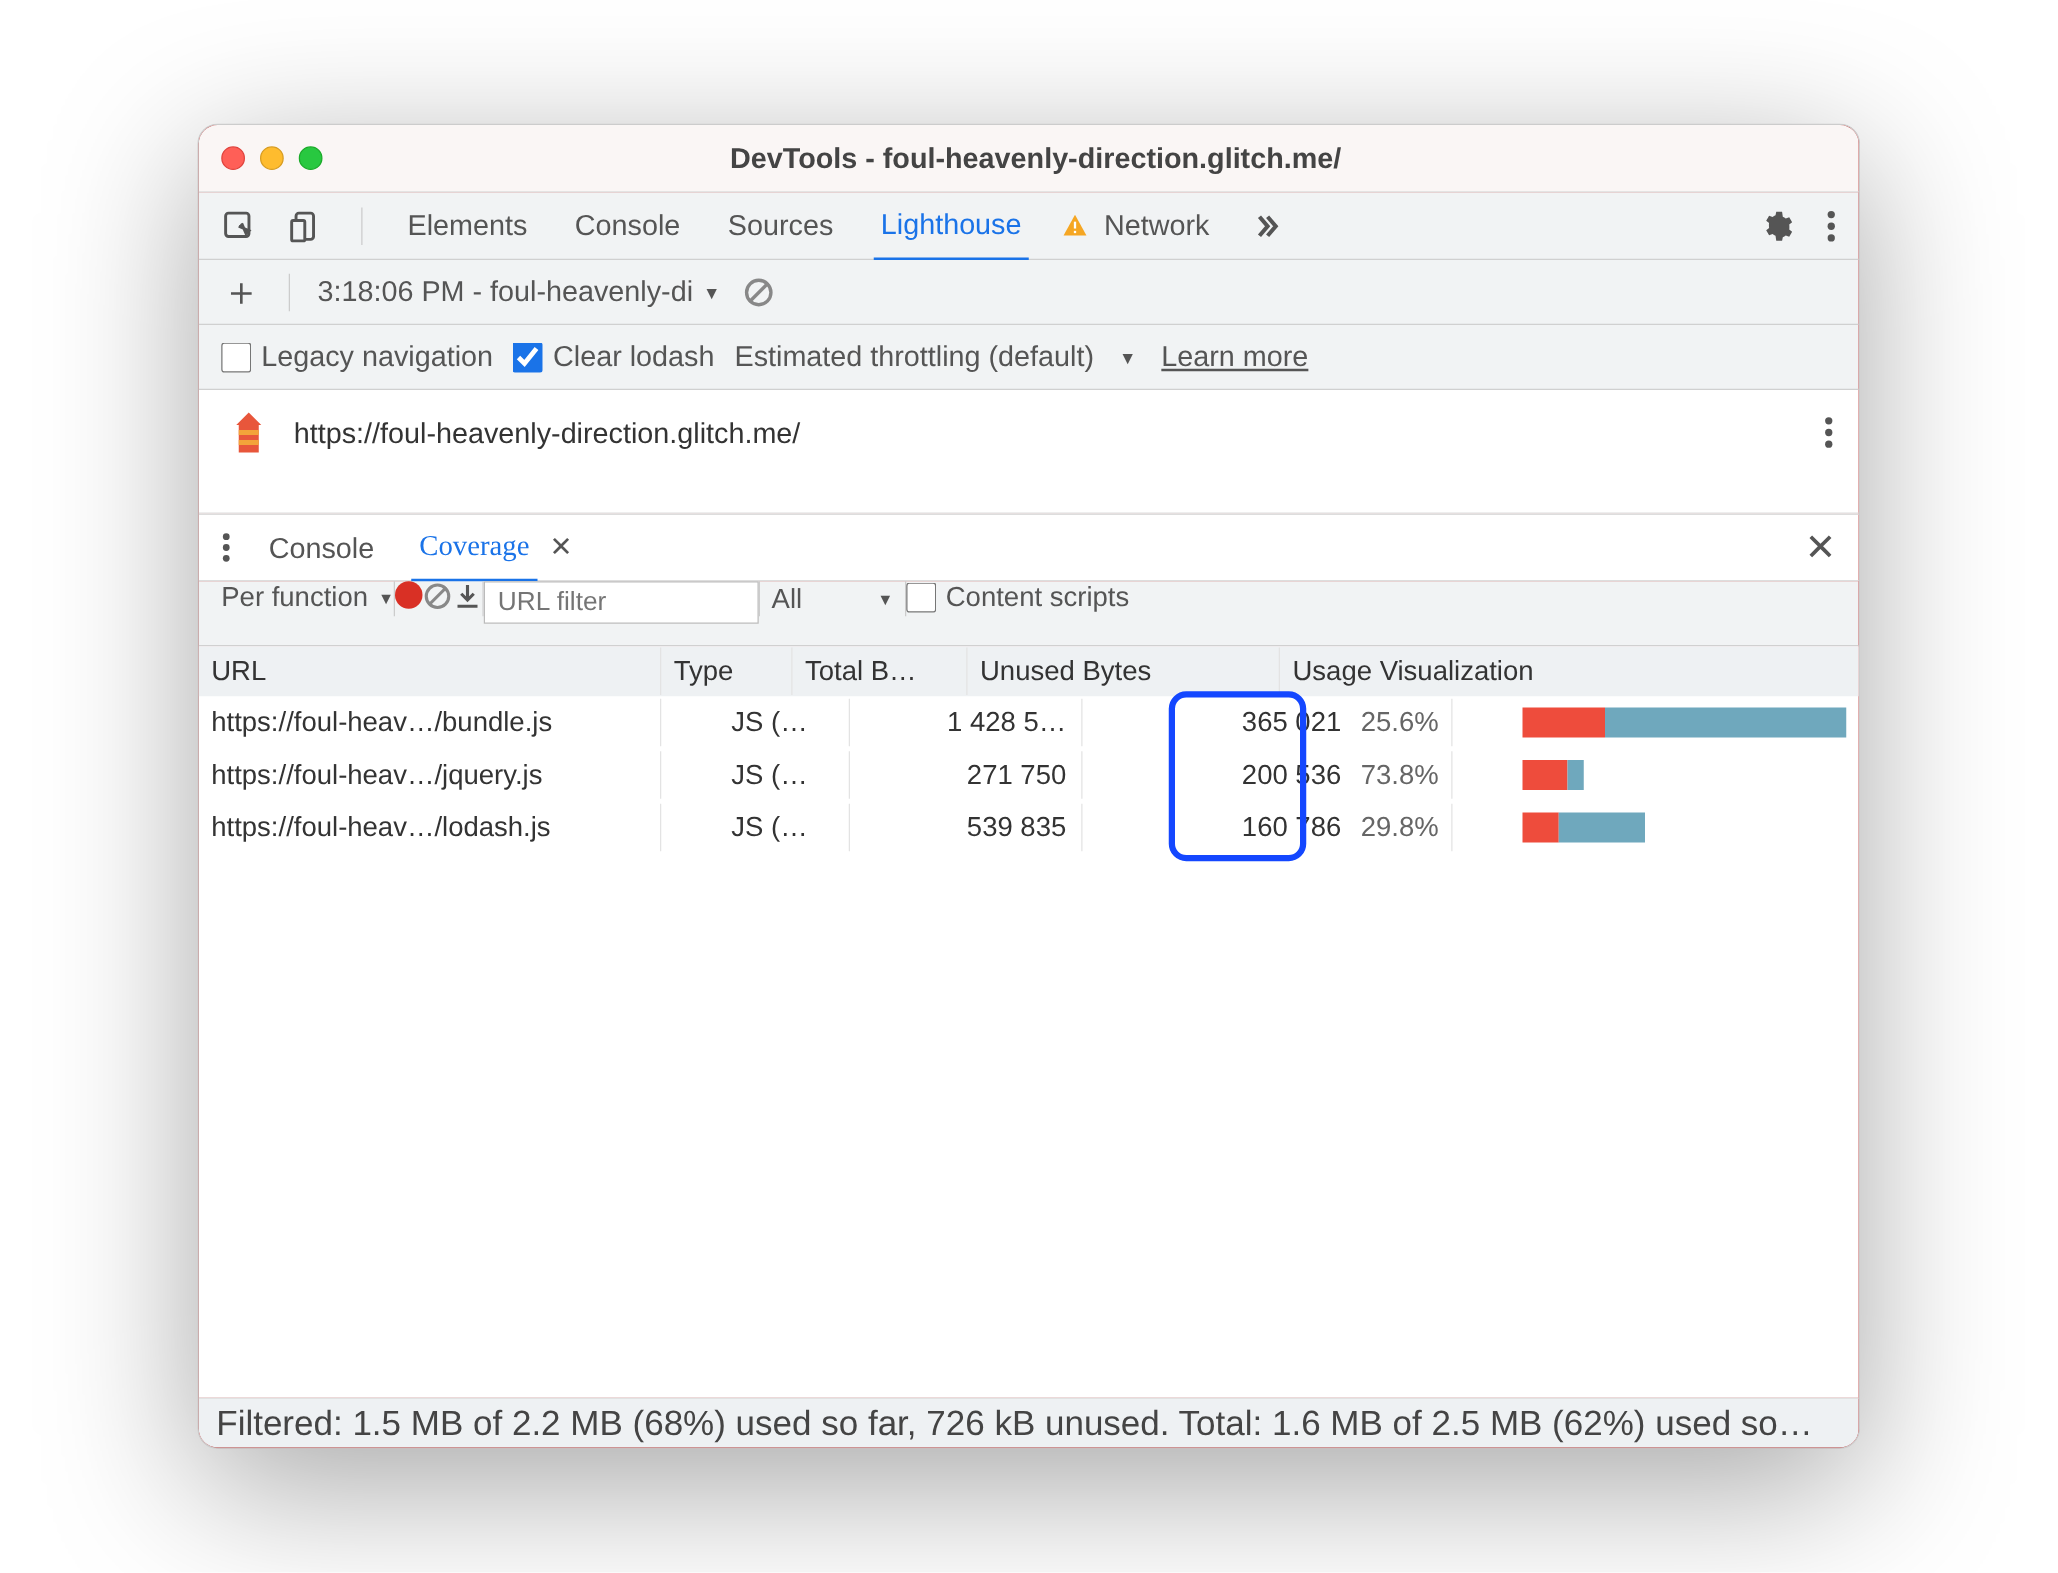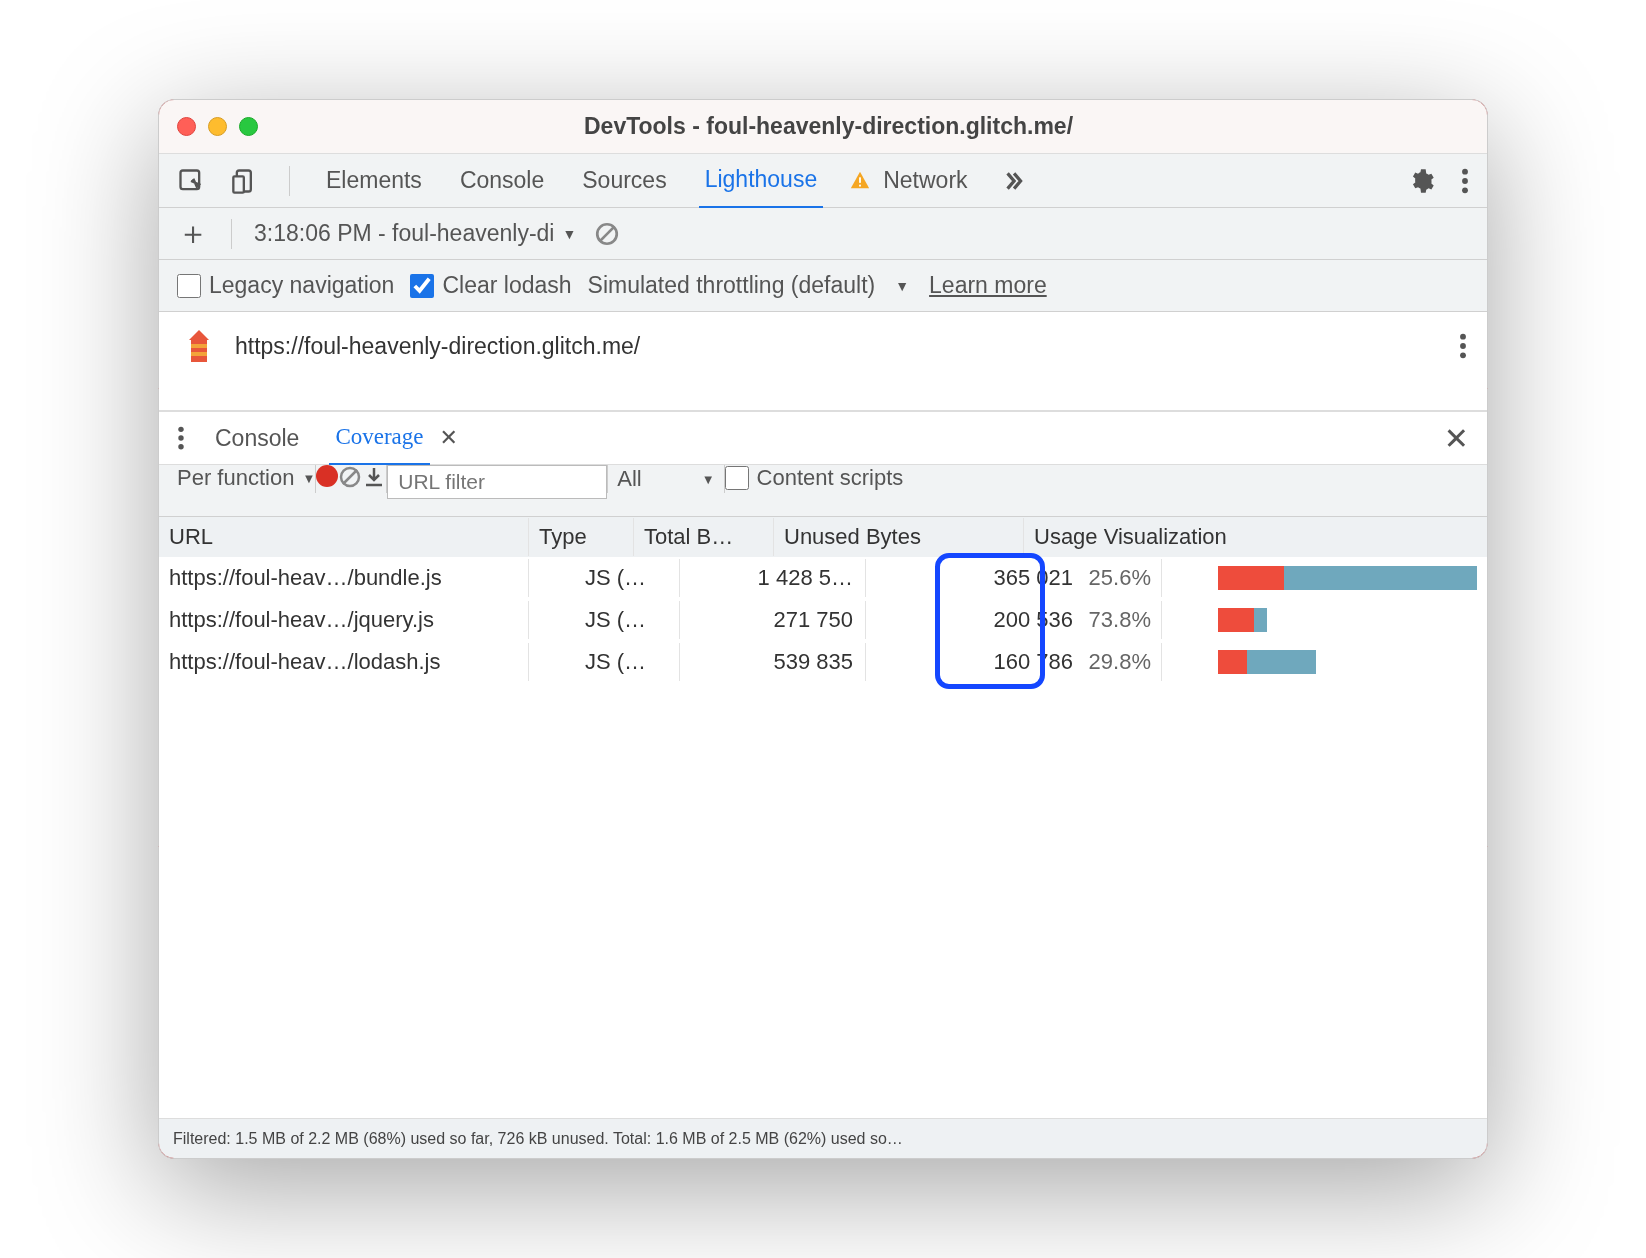--- a/index.html
+++ b/index.html
@@ -179,21 +179,21 @@
     background:transparent;
     pointer-events:none;
   }
 
   .status-bar {
     height:40px;
     background:#eef1f3;
     display:flex;
     align-items:center;
     padding:0 14px;
-    font-size:16px;
+    font-size:28px;
     color:#444;
     border-top:1px solid #ddd;
     white-space:nowrap;
     overflow:hidden;
     text-overflow:ellipsis;
   }
 </style>
 </head>
 <body>
 
@@ -277,21 +277,21 @@
   <div class="opt-row">
     <label style="display:flex;align-items:center;gap:8px;">
       <input type="checkbox" style="">
       <span>Legacy navigation</span>
     </label>
     <label style="display:flex;align-items:center;gap:8px;">
       <input type="checkbox" checked="" style="">
       <span>Clear lodash</span>
     </label>
     <span style="display:flex;align-items:center;gap:20px;">
-      <span>Simulated throttling (default)</span>
+      <span>Estimated throttling (default)</span>
       <span style="font-size:14px;">▼</span>
     </span>
     <span class="learn">Learn more</span>
   </div>
 
   <div class="url-bar">
     <span class="icon lighthouse-icon">
       <svg width="40" height="40" viewBox="0 0 40 40">
         <rect x="12" y="14" width="16" height="22" fill="#e8563b"></rect>
         <rect x="12" y="18" width="16" height="4" fill="#f3a33a"></rect>

